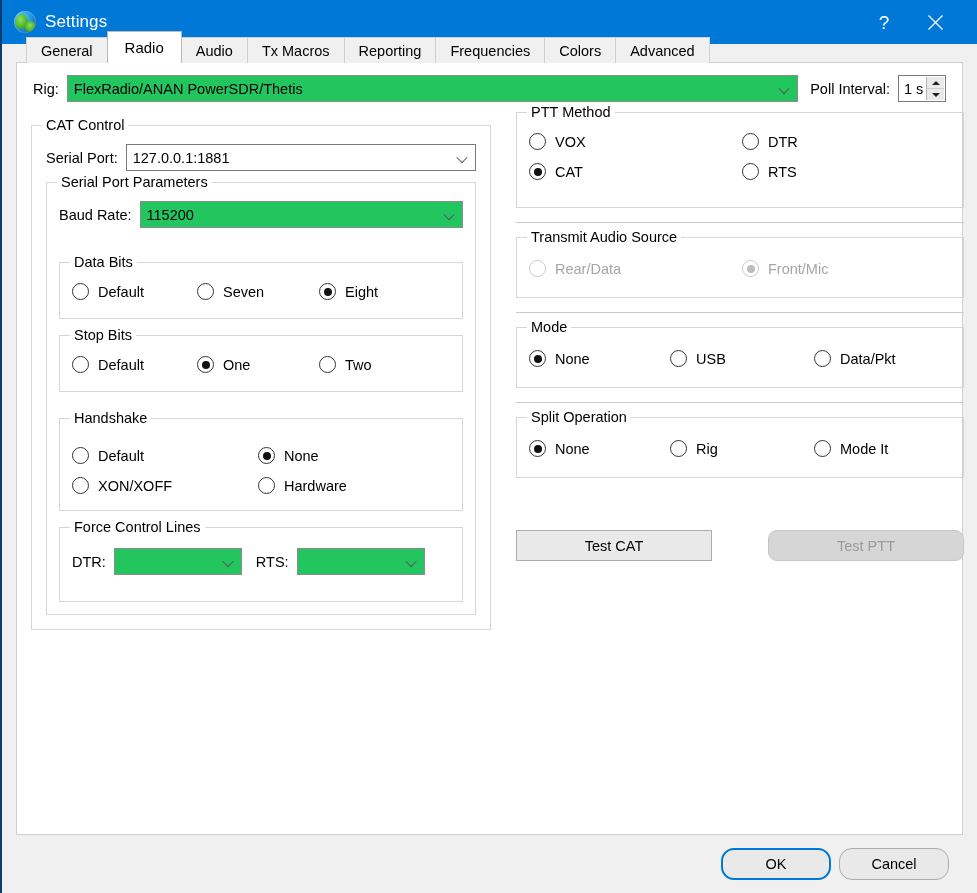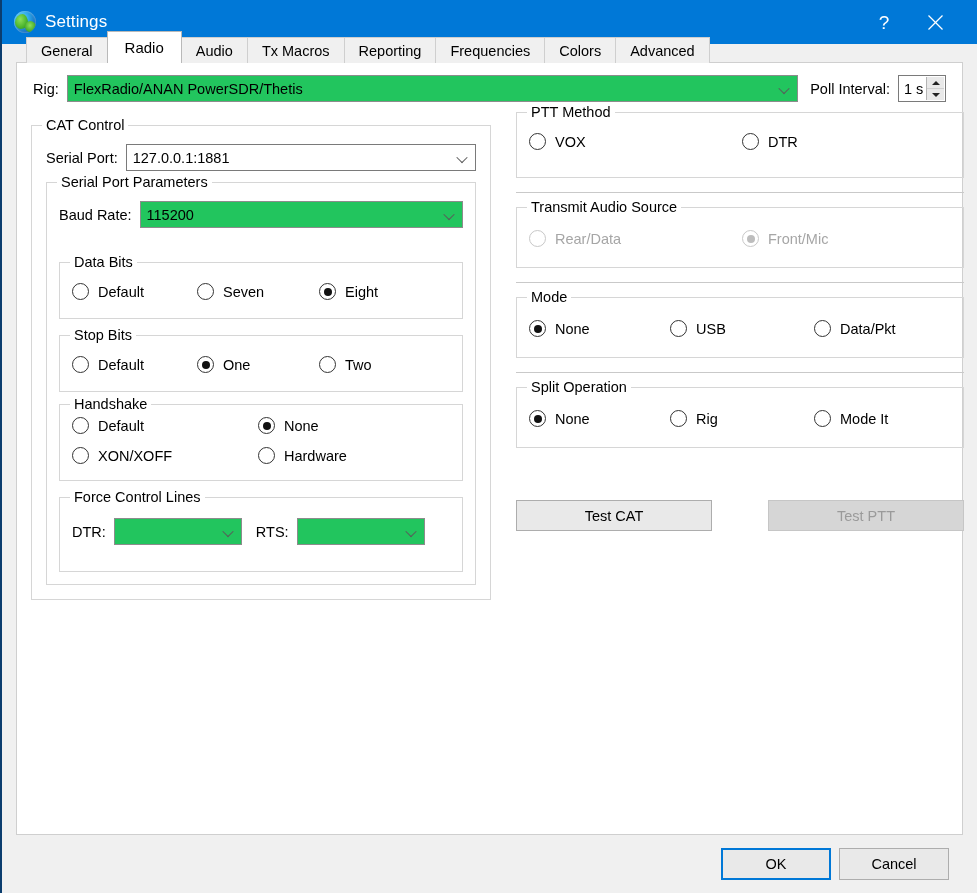--- a/index.html
+++ b/index.html
@@ -289,21 +289,21 @@
   .footer {
     flex: 0 0 auto;
     height: 58px;
     display: flex;
     align-items: center;
     justify-content: flex-end;
     padding-right: 28px;
     gap: 8px;
     background: #f0f0f0;
   }
-  .footer .btn { width: 110px; height: 32px; }
+  .footer .btn { width: 110px; height: 32px; border-radius: 13px; }
 </style>
 </head>
 <body>
 
 <div class="window">
 
   <div class="titlebar">
     <div class="title-icon"></div>
     <div class="title-text">Settings</div>
     <div class="title-buttons">
@@ -400,21 +400,21 @@
                   <span class="dot"></span>
                   <span>One</span>
                 </div>
                 <div class="radio">
                   <span class="dot"></span>
                   <span>Two</span>
                 </div>
               </div>
             </div>
 
-            <div class="group" style="padding:12px 12px 16px 12px;margin-top:12px;">
+            <div class="group" style="padding:28px 12px 16px 12px;margin-top:26px;">
               <div class="legend">Handshake</div>
               <div class="row" style="margin-bottom:13px;">
                 <div class="radio" style="width:186px;">
                   <span class="dot"></span>
                   <span>Default</span>
                 </div>
                 <div class="radio checked">
                   <span class="dot"></span>
                   <span>None</span>
                 </div>
@@ -460,20 +460,30 @@
           <div class="row" style="margin-bottom:13px;">
             <div class="radio" style="width:213px;">
               <span class="dot"></span>
               <span>VOX</span>
             </div>
             <div class="radio">
               <span class="dot"></span>
               <span>DTR</span>
             </div>
           </div>
+          <div class="row" style="margin-bottom:13px;">
+            <div class="radio checked" style="width:213px;">
+              <span class="dot"></span>
+              <span>CAT</span>
+            </div>
+            <div class="radio">
+              <span class="dot"></span>
+              <span>RTS</span>
+            </div>
+          </div>
         </div>
 
         <div class="sep"></div>
 
         <div class="group" style="padding:22px 12px 20px 12px;margin-top:14px;">
           <div class="legend">Transmit Audio Source</div>
           <div class="row">
             <div class="radio off" style="width:213px;">
               <span class="dot"></span>
               <span>Rear/Data</span>
@@ -520,21 +530,21 @@
             </div>
             <div class="radio">
               <span class="dot"></span>
               <span>Mode It</span>
             </div>
           </div>
         </div>
 
         <div class="row" style="margin-top:52px;justify-content:center;">
           <div class="btn" style="width:196px;">Test CAT</div>
-          <div class="btn disabled" style="width:196px;margin-left:56px;">Test PTT</div>
+          <div class="btn disabled" style="width:196px;margin-left:56px;border-radius:9px;">Test PTT</div>
         </div>
 
       </div>
     </div>
   </div>
 
   <div class="footer">
     <div class="btn default">OK</div>
     <div class="btn">Cancel</div>
   </div>

